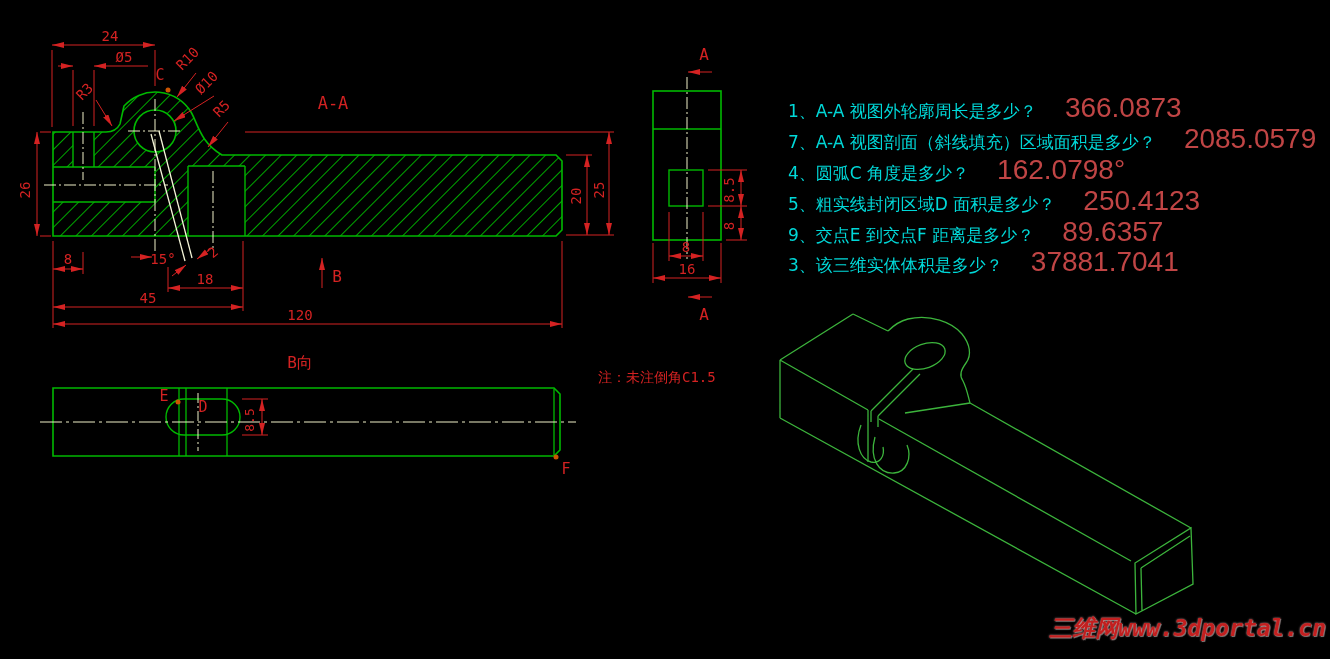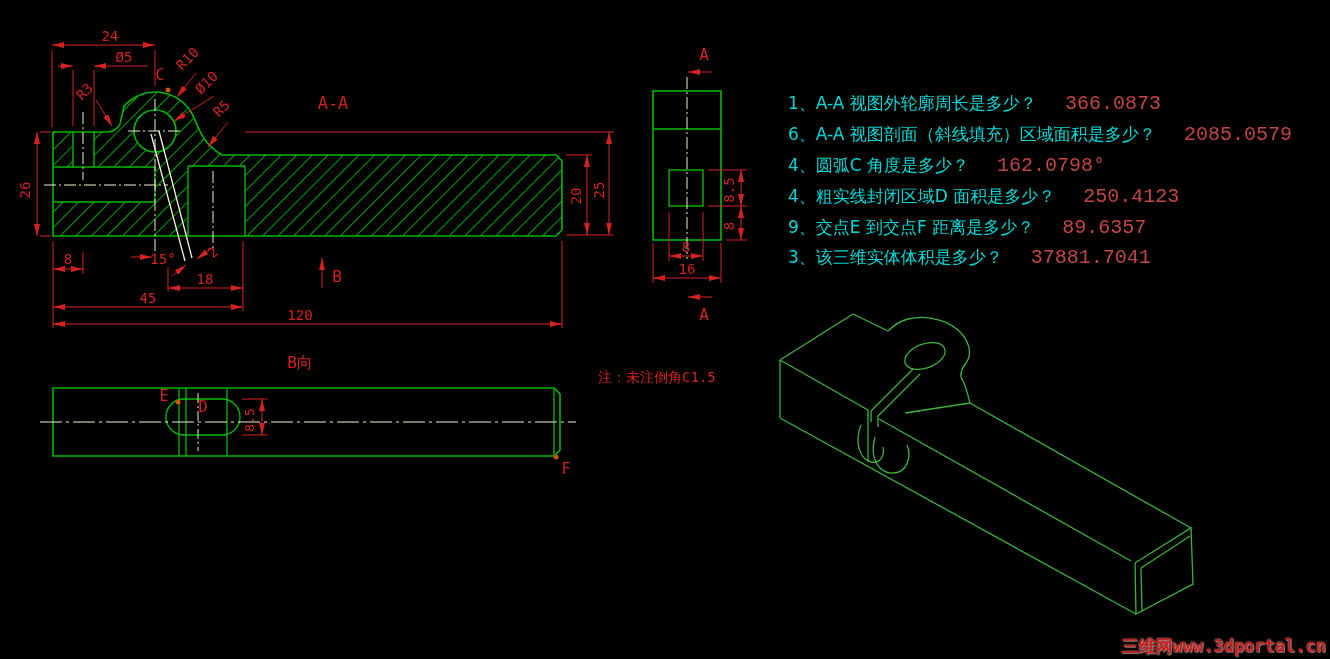--- a/index.html
+++ b/index.html
@@ -2,24 +2,24 @@
 <html><head>
 <meta charset="utf-8">
 <style>
   html,body{margin:0;padding:0;background:#000;}
   body{width:1330px;height:659px;position:relative;overflow:hidden;
        font-family:"DejaVu Sans", sans-serif;}
   svg text{font-family:"DejaVu Sans Mono", monospace;}
   .questions{position:absolute;left:788px;top:0;width:540px;}
   .qrow{position:absolute;left:0;white-space:nowrap;}
   .qtext{color:#00d8d8;font-size:17px;margin-top:12px;}
-  .ans{color:#c04545;font-size:20px;margin-left:28px;font-family:Liberation Mono, monospace;text-align:center;}
-  .watermark{position:absolute;right:4px;bottom:1px;color:#c21f1f;
-     font-size:17px;font-weight:bold;font-family:"DejaVu Sans Mono",monospace;
-     text-shadow:0 0 2px rgba(255,190,190,.9),1px 1px 0 rgba(255,255,255,.35);}
+  .ans{color:#c04545;font-size:28px;margin-left:28px;font-family:Liberation Sans, sans-serif;text-align:center;}
+  .watermark{position:absolute;right:4px;bottom:15px;color:#c21f1f;
+     font-size:23px;font-weight:bold;font-family:"DejaVu Sans Mono",monospace;
+     text-shadow:0 0 2px rgba(255,190,190,.9),1px 1px 0 rgba(255,255,255,.35);font-style:italic;}
 </style>
 </head>
 <body>
 
 
 
 <svg width="1330" height="659" viewBox="0 0 1330 659">
   <defs>
     <pattern id="hatch" patternUnits="userSpaceOnUse" width="11" height="11" patternTransform="rotate(-45)">
       <line x1="0" y1="0.5" x2="11" y2="0.5" stroke="#00a800" stroke-width="1"></line>
@@ -191,23 +191,23 @@
     <path d="M913,369 L871,411 M920,374 L878,416 M871,411 L871,422 M878,416 L878,427"></path>
     <path d="M861,425 C854,443 860,459 871,462 C880,464 885,456 883,447 M875,437 C869,459 879,474 894,473 C907,472 912,457 907,445"></path>
     <path d="M1191,528 L1193,584 L1136,614 L1135,563 Z M1141,568 L1190,536 M1141,568 L1142,611"></path>
   </g>
 
 </svg>
 
 
 <div class="questions">
   <div class="qrow" style="top:92px"><span class="qtext">1、A-A 视图外轮廓周长是多少？</span><span class="ans">366.0873</span></div>
-  <div class="qrow" style="top:123px"><span class="qtext">6、A-A 视图剖面（斜线填充）区域面积是多少？</span><span class="ans">2085.0579</span></div>
+  <div class="qrow" style="top:123px"><span class="qtext">7、A-A 视图剖面（斜线填充）区域面积是多少？</span><span class="ans">2085.0579</span></div>
   <div class="qrow" style="top:154px"><span class="qtext">4、圆弧C 角度是多少？</span><span class="ans">162.0798°</span></div>
-  <div class="qrow" style="top:185px"><span class="qtext">4、粗实线封闭区域D 面积是多少？</span><span class="ans">250.4123</span></div>
+  <div class="qrow" style="top:185px"><span class="qtext">5、粗实线封闭区域D 面积是多少？</span><span class="ans">250.4123</span></div>
   <div class="qrow" style="top:216px"><span class="qtext">9、交点E 到交点F 距离是多少？</span><span class="ans">89.6357</span></div>
   <div class="qrow" style="top:246px"><span class="qtext">3、该三维实体体积是多少？</span><span class="ans">37881.7041</span></div>
 </div>
 
 <div class="watermark">三维网www.3dportal.cn</div>
 
 
 
 
 </body></html>

